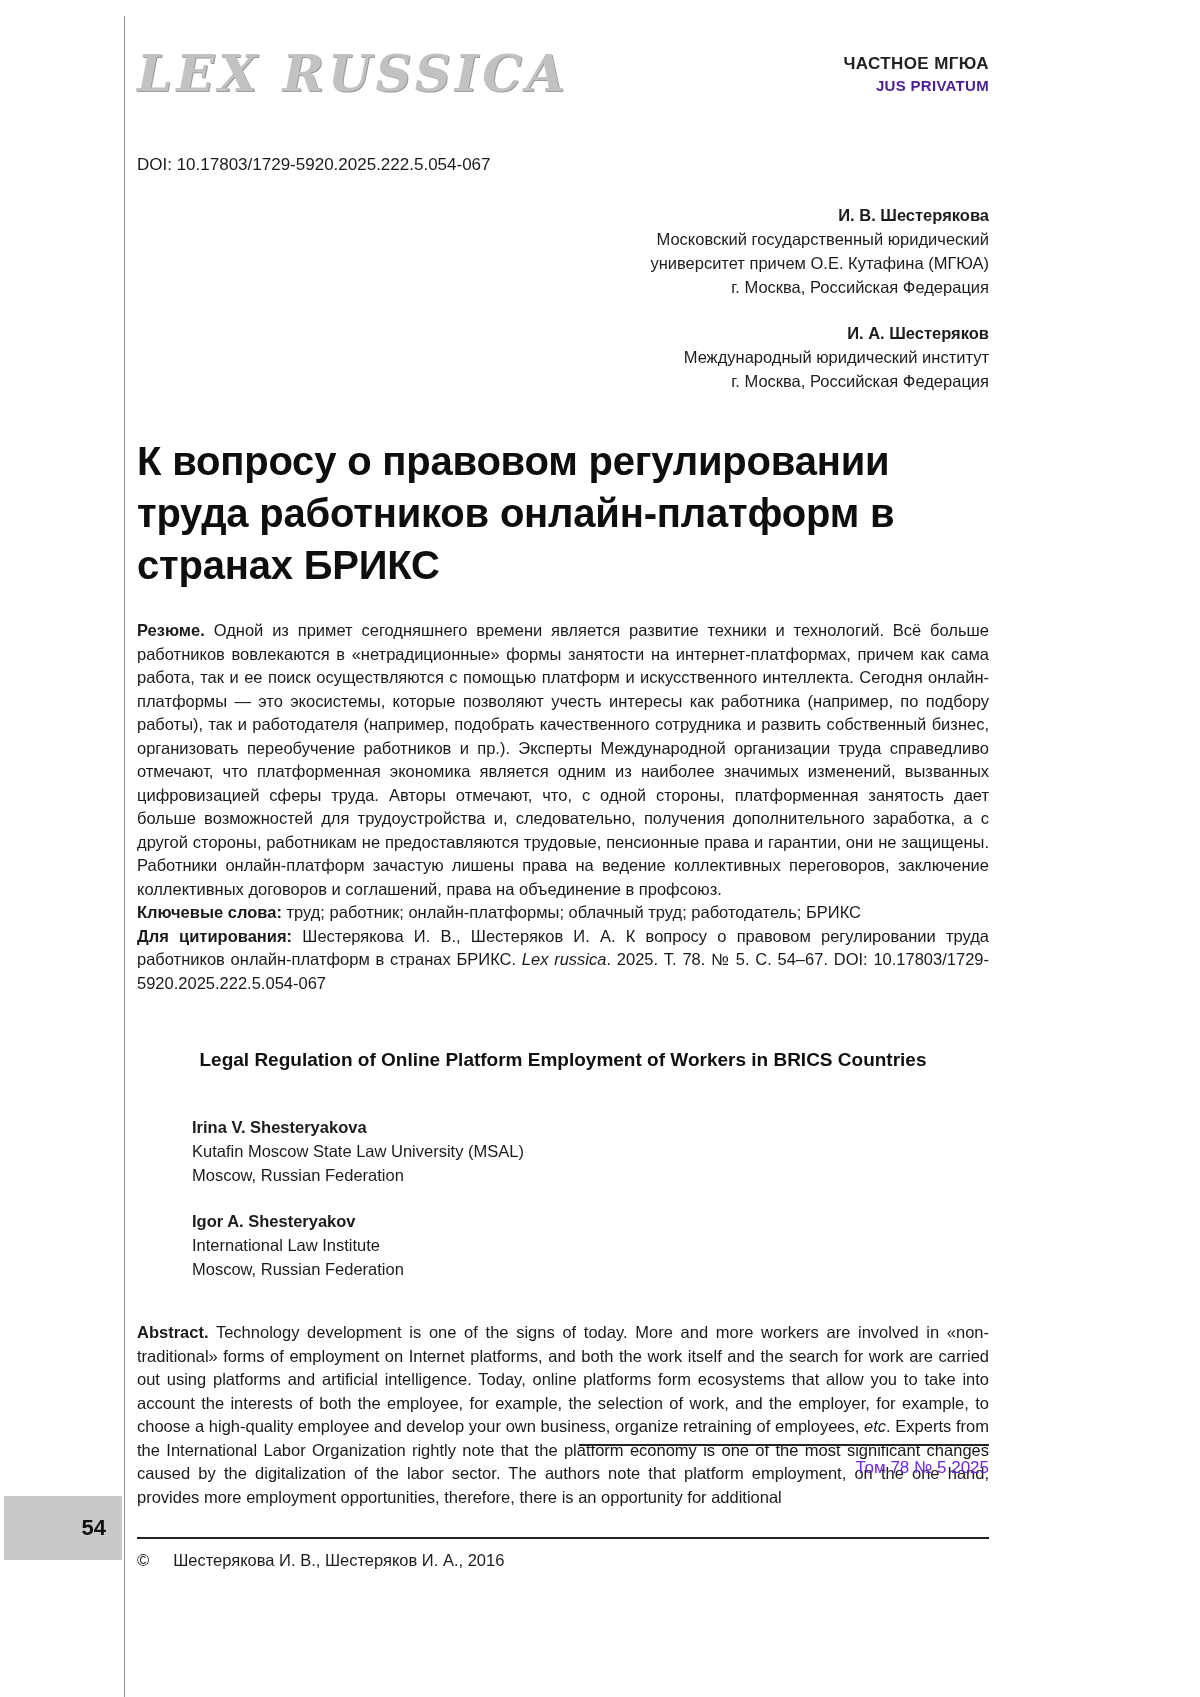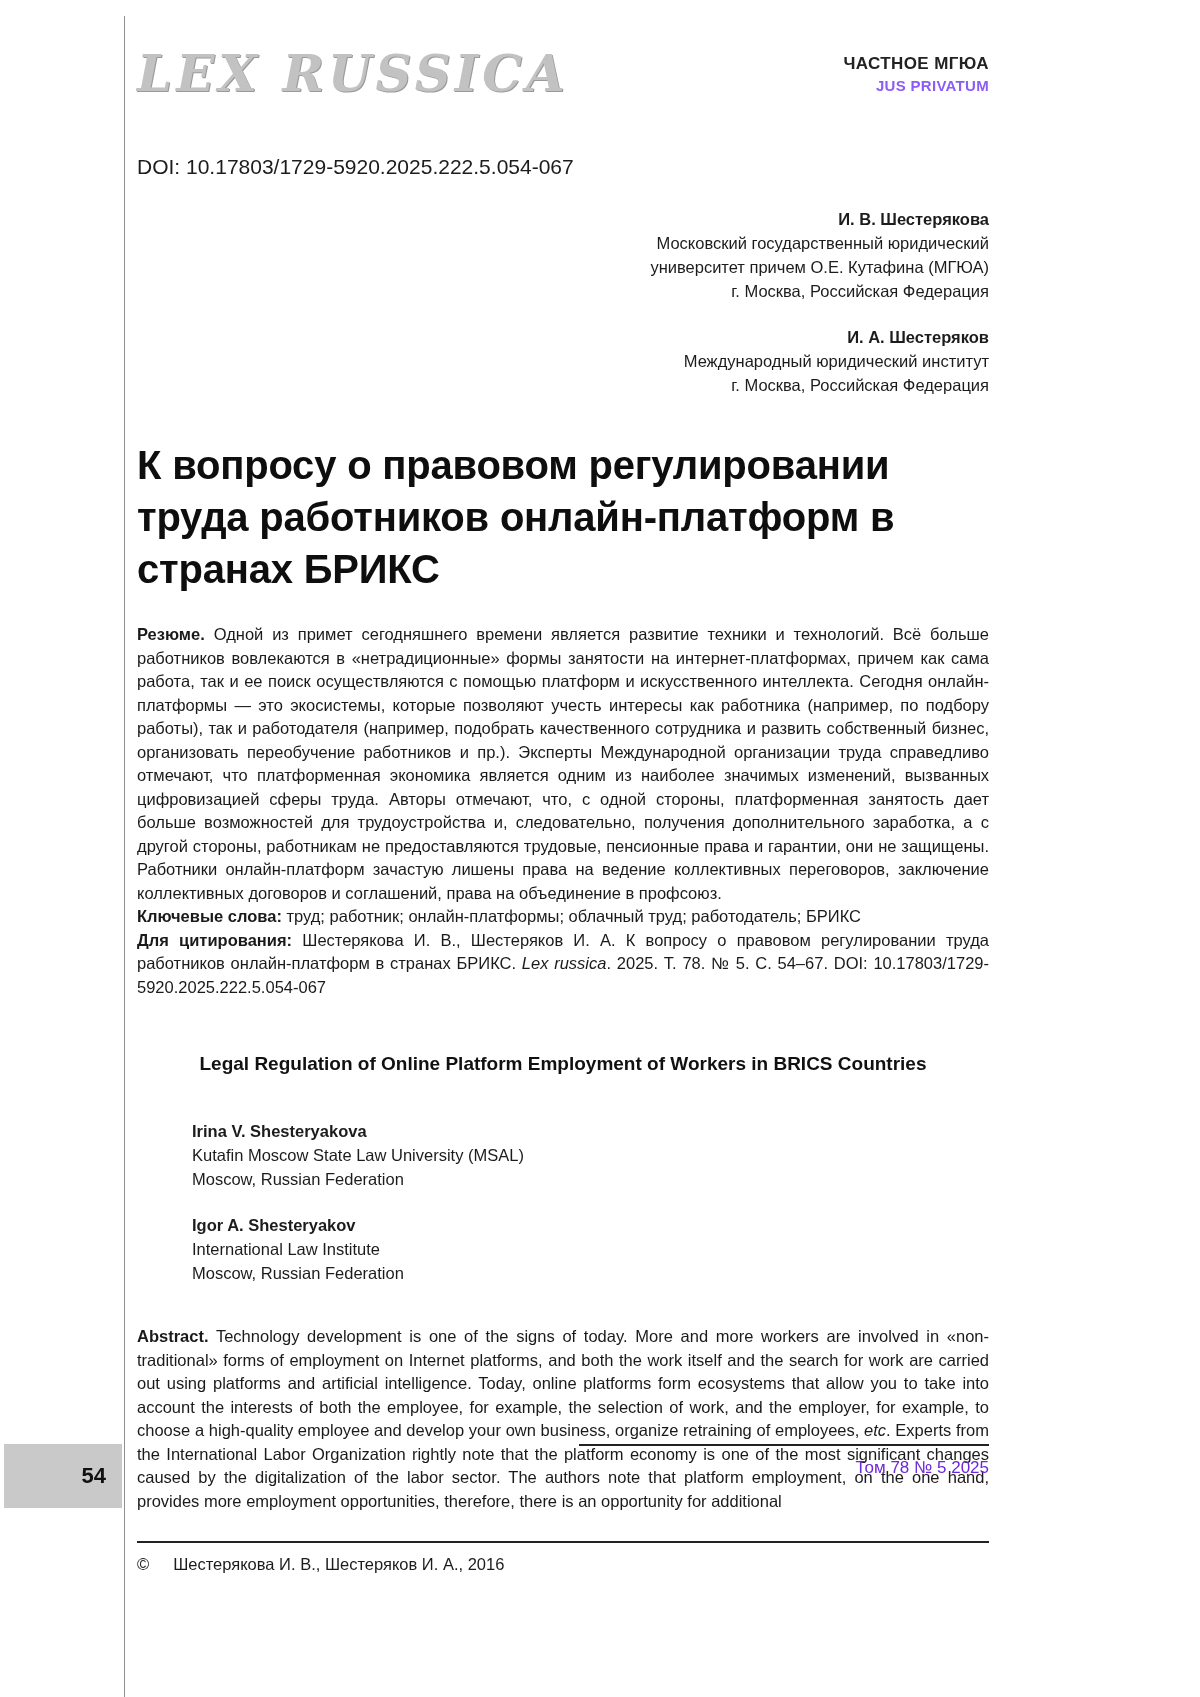--- a/index.html
+++ b/index.html
@@ -12,23 +12,23 @@
   .content { position:absolute; left:133px; top:0; width:852px; }
 
   .header { display:flex; justify-content:space-between; align-items:flex-start; padding-top:30px; }
   .logo {
     font-family:"DejaVu Serif", serif; font-size:50px; font-weight:bold; font-style:italic;
     color:#c2c2c2; letter-spacing:4px; line-height:1.1;
     text-shadow:1px 1px 0 #9a9a9a;
   }
   .header-right { text-align:right; padding-top:8px; }
   .section-ru { font-weight:bold; font-size:17px; color:#222; letter-spacing:0.4px; }
-  .section-la { font-weight:bold; font-size:15px; color:#8b5cf6; margin-top:3px; letter-spacing:0.3px; }
+  .section-la { font-weight:bold; font-size:15px; color:#4c1d95; margin-top:3px; letter-spacing:0.3px; }
 
-  .doi { margin-top:54px; font-size:21px; }
+  .doi { margin-top:54px; font-size:17px; }
 
   .authors-ru { margin-top:28px; text-align:right; font-size:16.5px; line-height:24px; }
   .author-block + .author-block { margin-top:22px; }
   .author-name { font-weight:bold; }
 
   .title-ru {
     margin:42px 0 0 0; font-size:40px; line-height:1.3; font-weight:bold;
     color:#0e0e0e; letter-spacing:-0.2px;
   }
 
@@ -41,21 +41,21 @@
   .authors-en { margin-top:44px; margin-left:55px; font-size:16.5px; line-height:24px; }
   .authors-en .author-block + .author-block { margin-top:22px; }
 
   .abstract-en { margin-top:40px; }
 
   .copyright-rule { margin-top:28px; border-top:2px solid #222; height:0; }
   .copyright { padding-top:12px; font-size:16.5px; }
   .c-text { margin-left:24px; }
 
   .page-num-box {
-    position:absolute; left:0; top:1428px; width:118px; height:64px;
+    position:absolute; left:0; top:1480px; width:118px; height:64px;
     background:#c9c9c9; box-sizing:border-box;
   }
   .page-num {
     display:block; text-align:right; padding-right:16px;
     font-size:22px; font-weight:bold; line-height:64px; color:#111;
   }
   .footer-rule { position:absolute; left:575px; top:1428px; width:410px; height:2px; background:#222; }
   .volume { position:absolute; left:575px; top:1442px; width:410px; text-align:right; font-size:17px; color:#6d28d9; }
 </style>
 </head>

